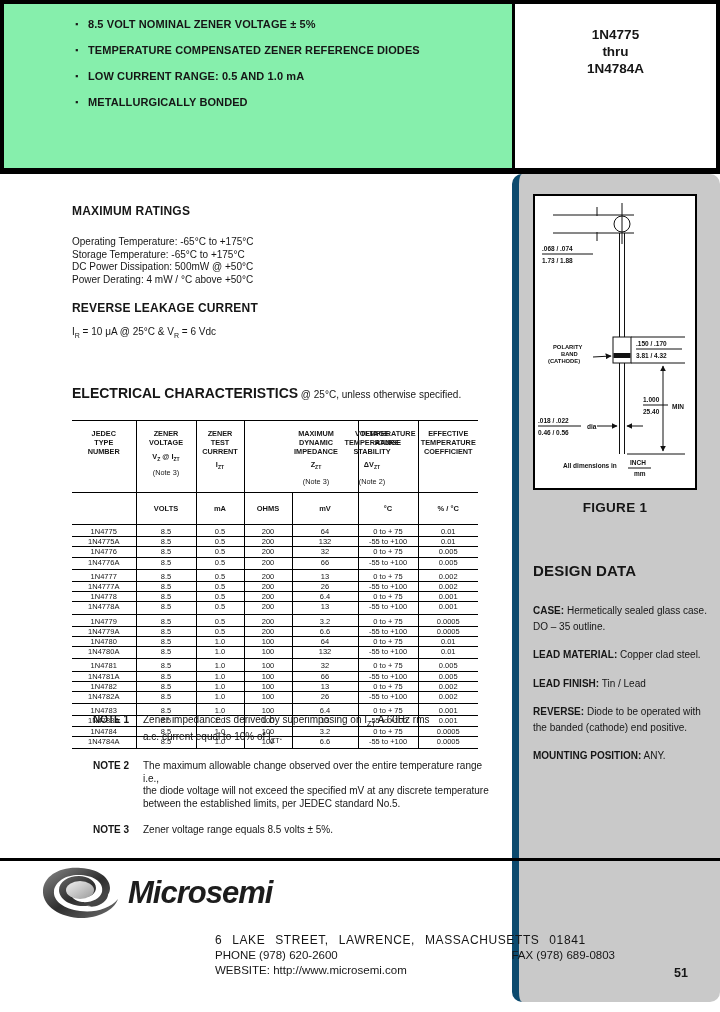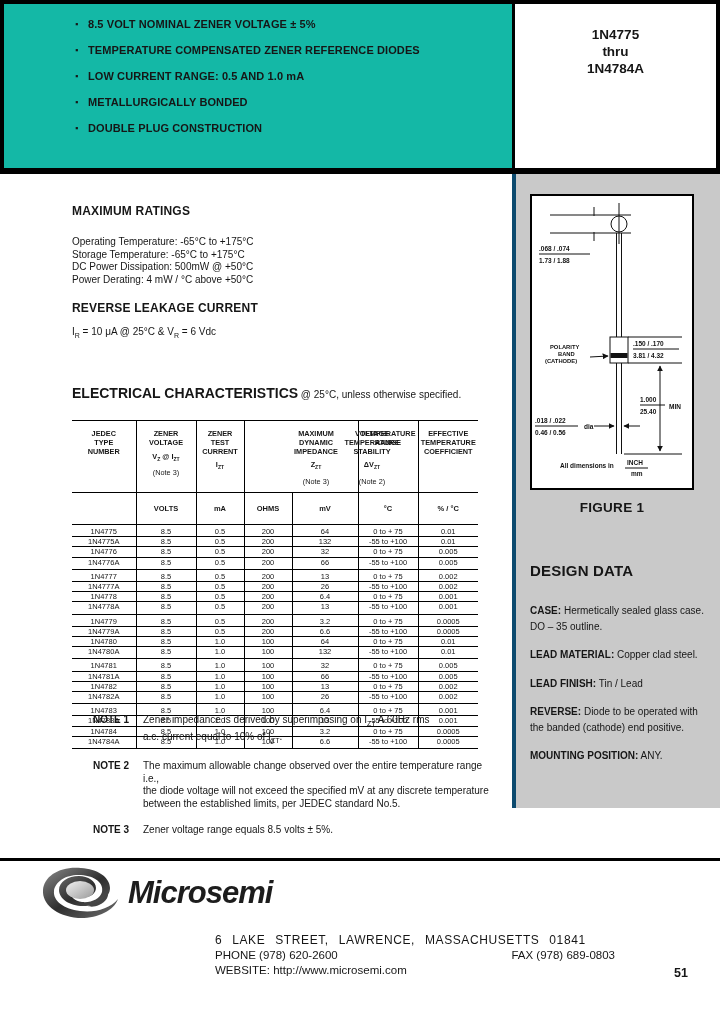--- a/index.html
+++ b/index.html
@@ -1,21 +1,21 @@
 <!DOCTYPE html>
 <html><head>
 <meta charset="utf-8">
 <style>
   html,body{margin:0;padding:0;background:#e8e8e8;}
   .page{position:relative;width:720px;height:1012px;background:#fff;margin:0 auto;
         font-family:"Liberation Sans",sans-serif;color:#161616;overflow:hidden;}
 
   
   .topband{position:absolute;left:0;top:0;width:712px;height:168px;border:4px solid #000;border-bottom:none;}
-  .features-box{position:absolute;left:0;top:0;width:508px;height:168px;background:#14b8a6;}
+  .features-box{position:absolute;left:0;top:0;width:508px;height:168px;background:#86efac;}
   .features-list{list-style:none;margin:0;padding:14px 0 0 84px;}
   .features-list li{position:relative;font-weight:bold;font-size:11px;line-height:12px;margin-bottom:14px;letter-spacing:.1px;}
   .features-list li::before{content:"▪";position:absolute;left:-13px;top:0;font-size:9px;}
   .vsep{position:absolute;left:508px;top:0;width:3px;height:168px;background:#000;}
   .titleblock{position:absolute;left:511px;top:0;right:0;height:168px;background:#fff;text-align:center;padding-top:22px;box-sizing:border-box;}
   .titleblock div{font-weight:bold;font-size:13.5px;line-height:17px;}
 
   .thickrule{position:absolute;left:0;top:168px;width:720px;height:6px;background:#000;}
 
   
@@ -46,21 +46,21 @@
   tbody.grp tr:last-child td{padding-bottom:2px;}
   td.cl{text-align:left;padding-left:23px;}
 
   
   .notes{position:absolute;left:93px;top:714px;width:400px;font-size:10px;line-height:12.6px;}
   .note{display:flex;margin-bottom:13px;}
   .nlab{font-weight:bold;width:50px;flex:none;}
   .ntext{white-space:pre-line;width:350px;}
 
   
-  .rightpanel{position:absolute;left:512px;top:174px;width:208px;height:634px;background:#c9c9c9;border-left:4px solid #0c4a6e;box-sizing:border-box;}
+  .rightpanel{position:absolute;left:512px;top:174px;width:208px;height:828px;background:#c9c9c9;border-left:7px solid #0c4a6e;box-sizing:border-box;border-radius:10px;}
   .figbox{position:absolute;left:14px;top:20px;width:160px;height:292px;background:#fff;border:2px solid #000;}
   .figcap{position:absolute;left:14px;top:326px;width:164px;text-align:center;font-weight:bold;font-size:13.5px;letter-spacing:.3px;}
   .dd{position:absolute;left:14px;top:388px;width:184px;}
   .ddtitle{font-weight:bold;font-size:15px;letter-spacing:.2px;margin-bottom:24px;}
   .ddp{font-size:10px;line-height:15.5px;margin-bottom:13px;}
   .ddp .lb{font-weight:bold;}
   .figsvg text{font-family:"Liberation Sans",sans-serif;font-size:6.5px;font-weight:bold;fill:#111;}
   .figsvg text.tiny{font-size:5.8px;}
   .figsvg line,.figsvg rect,.figsvg circle{stroke:#111;fill:none;stroke-width:1;}
   .figsvg rect.band{fill:#111;stroke:none;}
@@ -81,21 +81,20 @@
 
 <div class="page">
 
   <div class="topband">
     <div class="features-box">
       <ul class="features-list">
         <li><span>8.5 VOLT NOMINAL ZENER VOLTAGE ± 5%</span></li>
         <li><span>TEMPERATURE COMPENSATED ZENER REFERENCE DIODES</span></li>
         <li><span>LOW CURRENT RANGE: 0.5 AND 1.0 mA</span></li>
         <li><span>METALLURGICALLY BONDED</span></li>
-        <li><span>DOUBLE PLUG CONSTRUCTION</span></li>
       </ul>
     </div>
     <div class="vsep"></div>
     <div class="titleblock">
       <div>1N4775</div>
       <div>thru</div>
       <div>1N4784A</div>
     </div>
   </div>
   <div class="thickrule"></div>

